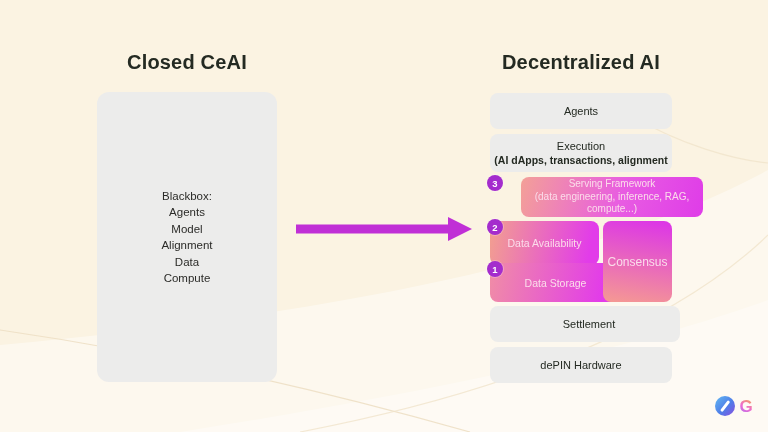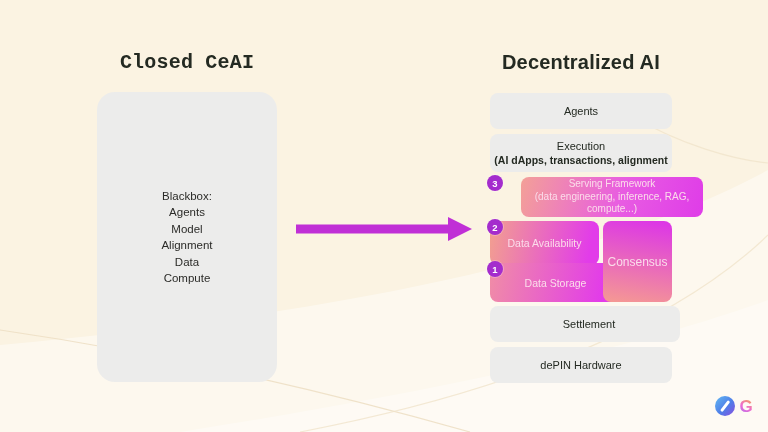--- a/index.html
+++ b/index.html
@@ -8,26 +8,26 @@
     background:#fbf3e2;
     font-family:"Liberation Sans", sans-serif;
     color:#232822;
   }
   .bg-waves { position:absolute; inset:0; pointer-events:none; }
 
   .col-title {
     position:absolute; top:51px; text-align:center;
     font-size:20px; font-weight:700; letter-spacing:0.2px; color:#242a22;
   }
-  .title-left  { left:67px;  width:240px;font-family:Liberation Mono, monospace; }
+  .title-left  { left:67px;  width:240px; }
   .title-right { left:461px; width:240px; }
 
   .blackbox {
     position:absolute; left:97px; top:92px; width:180px; height:290px;
-    background:#ececeb; border-radius:18px;
+    background:#ececeb; border-radius:12px;
     display:flex; align-items:center; justify-content:center;
   }
   .blackbox-text { text-align:center; font-size:11.5px; line-height:16.5px; font-weight:500; color:#2b2b28; }
   .blackbox-text div { white-space:nowrap; }
 
   .arrow-svg { position:absolute; left:296px; top:215px; width:176px; height:28px; }
 
   .gbox {
     position:absolute; left:490px; width:182px;
     background:#ececeb; border-radius:8px;

